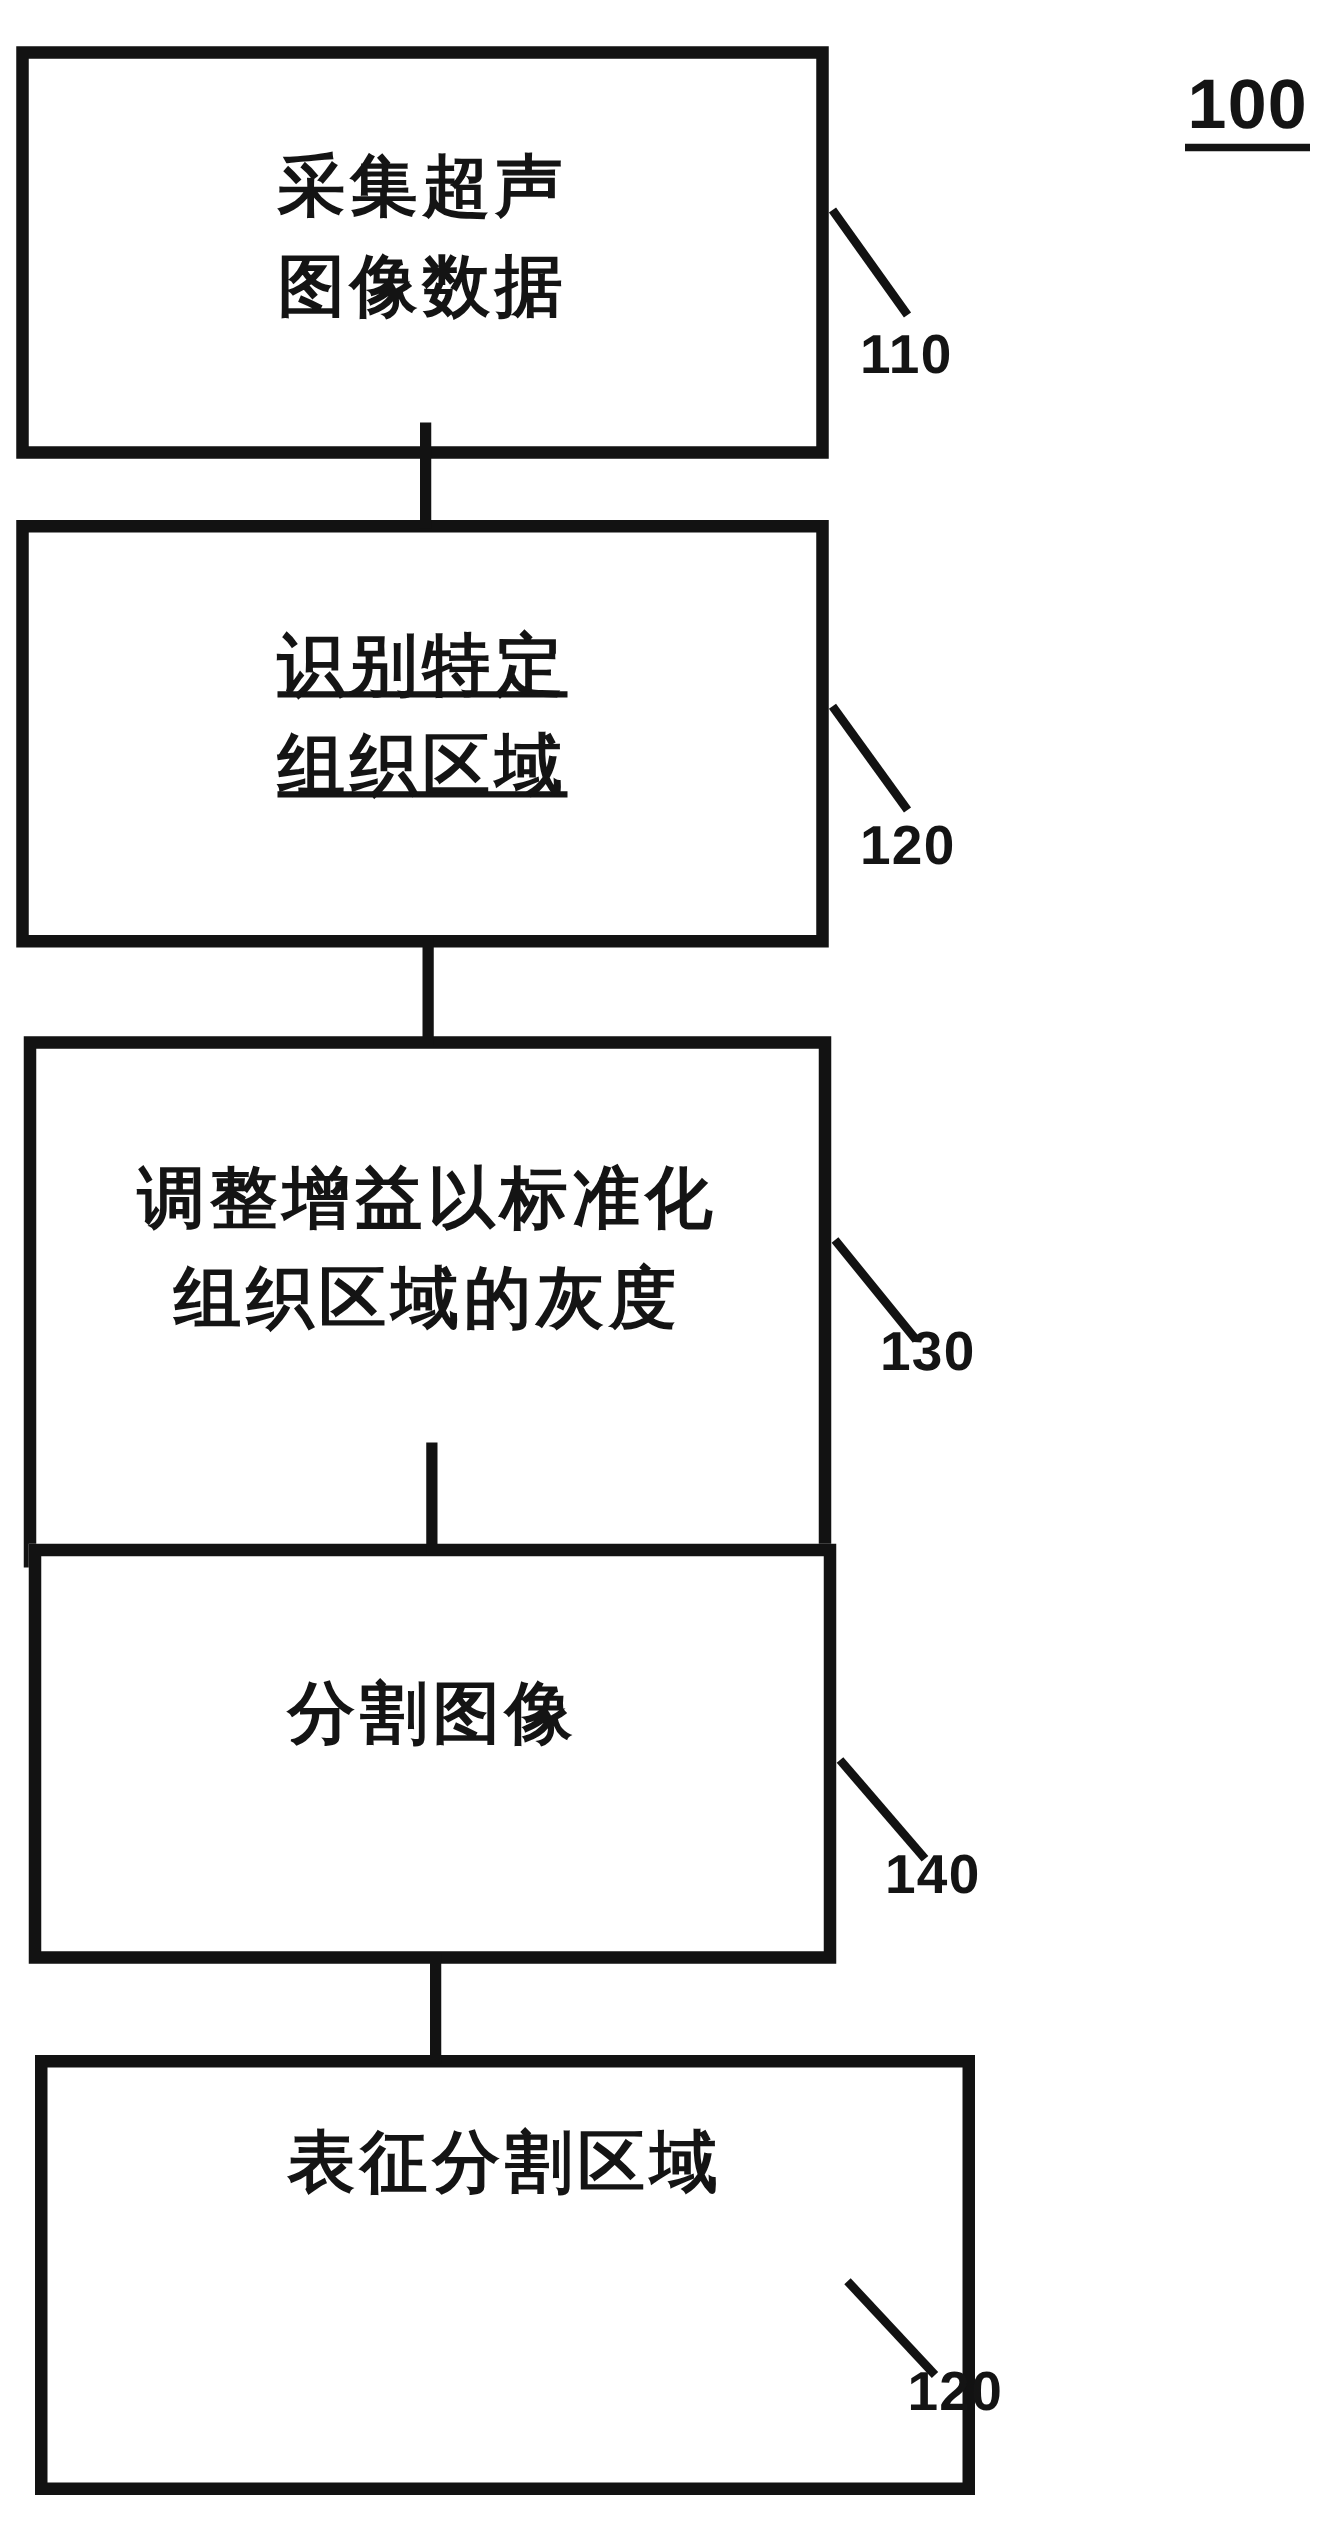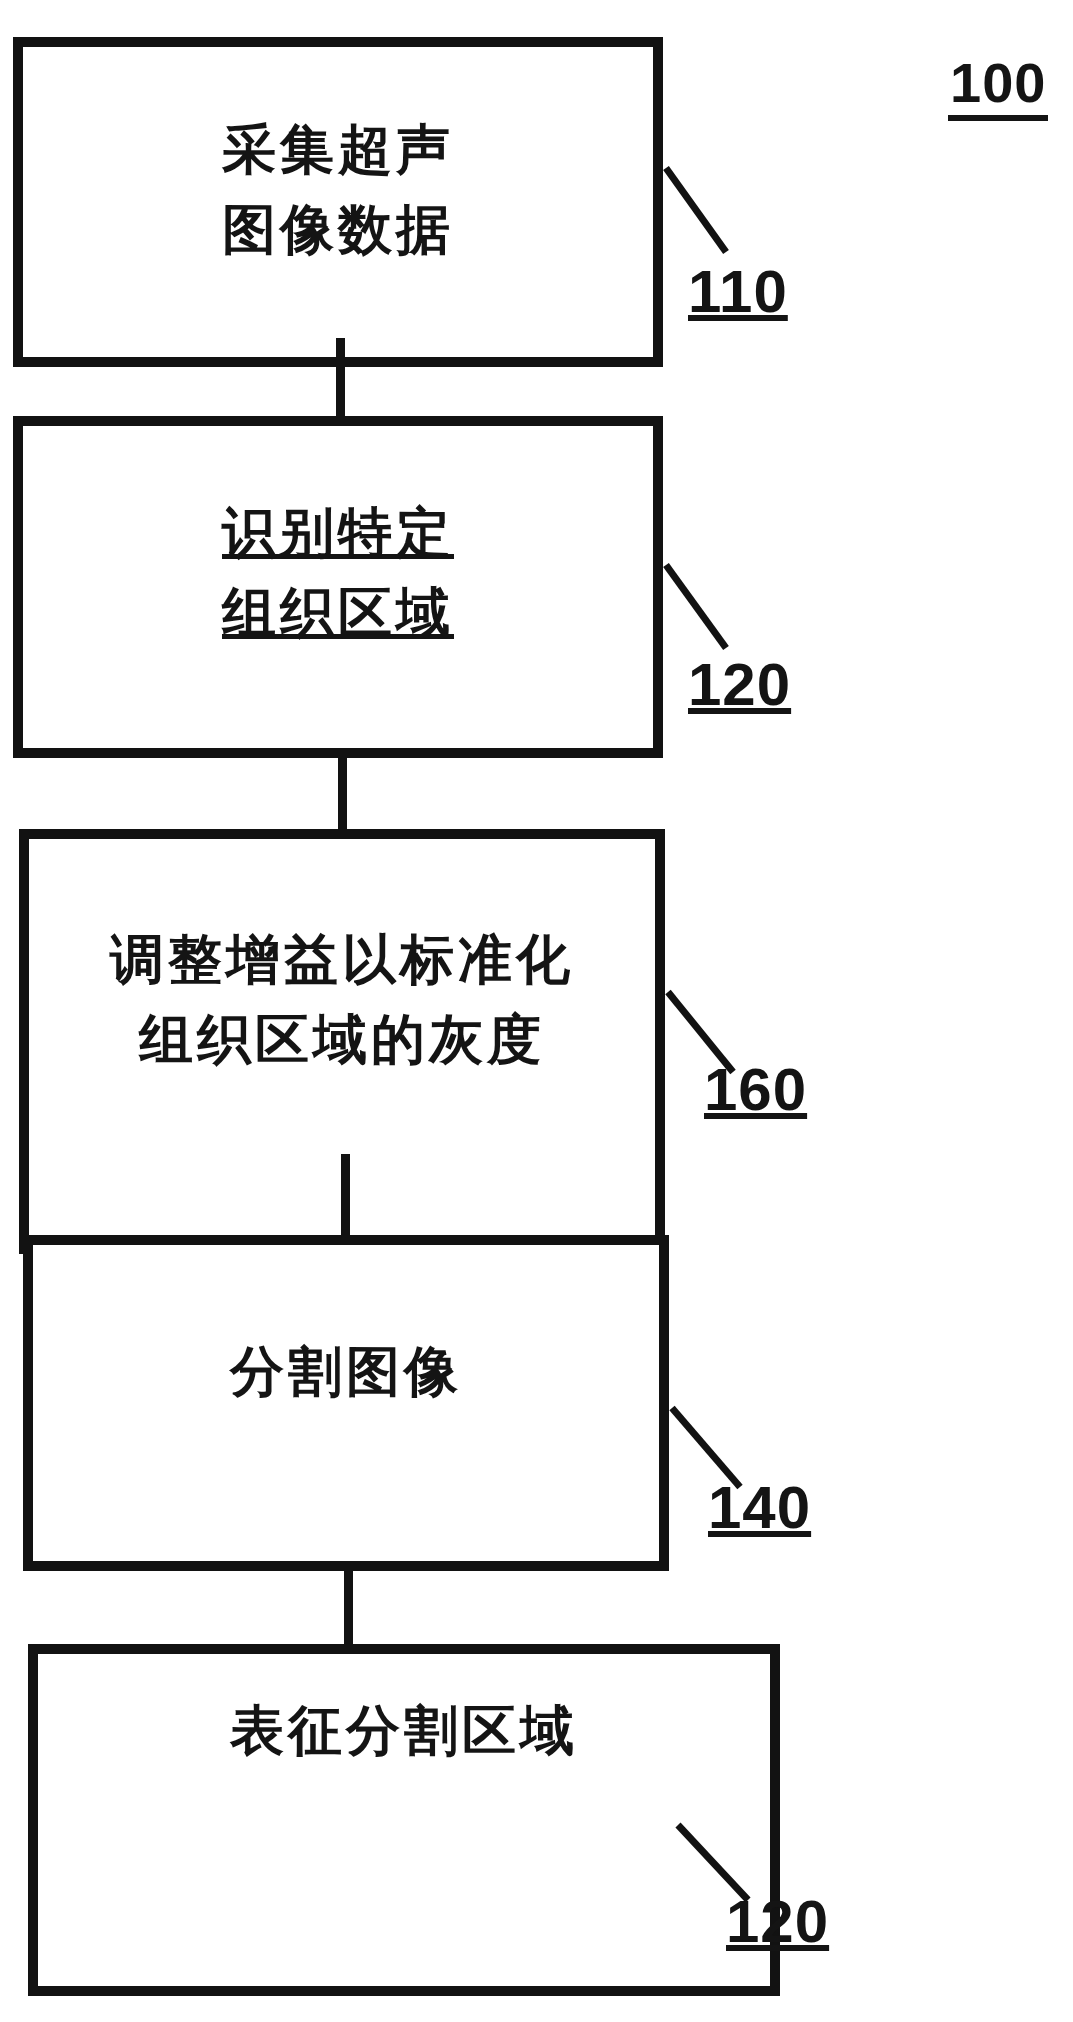--- a/index.html
+++ b/index.html
@@ -60,25 +60,24 @@
   .c3 { left: 341px; top: 1154px; height: 88px; }
   .c4 { left: 344px; top: 1563px; height: 88px; }
   .leaders {
     position: absolute;
     left: 0;
     top: 0;
     pointer-events: none;
   }
   .ref {
     position: absolute;
-    font-size: 60px;
+    font-size: 44px;
     font-weight: bold;
     line-height: 1;
     letter-spacing: 1px;
-    text-decoration: underline;
   }
   .ref110 { left: 688px; top: 262px; }
   .ref120 { left: 688px; top: 655px; }
   .ref130 { left: 704px; top: 1060px; }
   .ref140 { left: 708px; top: 1478px; }
   .ref150 { left: 726px; top: 1892px; }
 </style>
 </head>
 <body>
 
@@ -117,17 +116,17 @@
   <svg class="leaders" width="1073" height="2022" viewBox="0 0 1073 2022">
     <line x1="666" y1="168" x2="726" y2="252" stroke="#121212" stroke-width="7"></line>
     <line x1="666" y1="565" x2="726" y2="648" stroke="#121212" stroke-width="7"></line>
     <line x1="668" y1="992" x2="733" y2="1072" stroke="#121212" stroke-width="7"></line>
     <line x1="672" y1="1408" x2="740" y2="1487" stroke="#121212" stroke-width="7"></line>
     <line x1="678" y1="1825" x2="748" y2="1900" stroke="#121212" stroke-width="7"></line>
   </svg>
 
   <div class="ref ref110">110</div>
   <div class="ref ref120">120</div>
-  <div class="ref ref130">160</div>
+  <div class="ref ref130">130</div>
   <div class="ref ref140">140</div>
   <div class="ref ref150">120</div>
 
 </div>
 
 </body></html>

